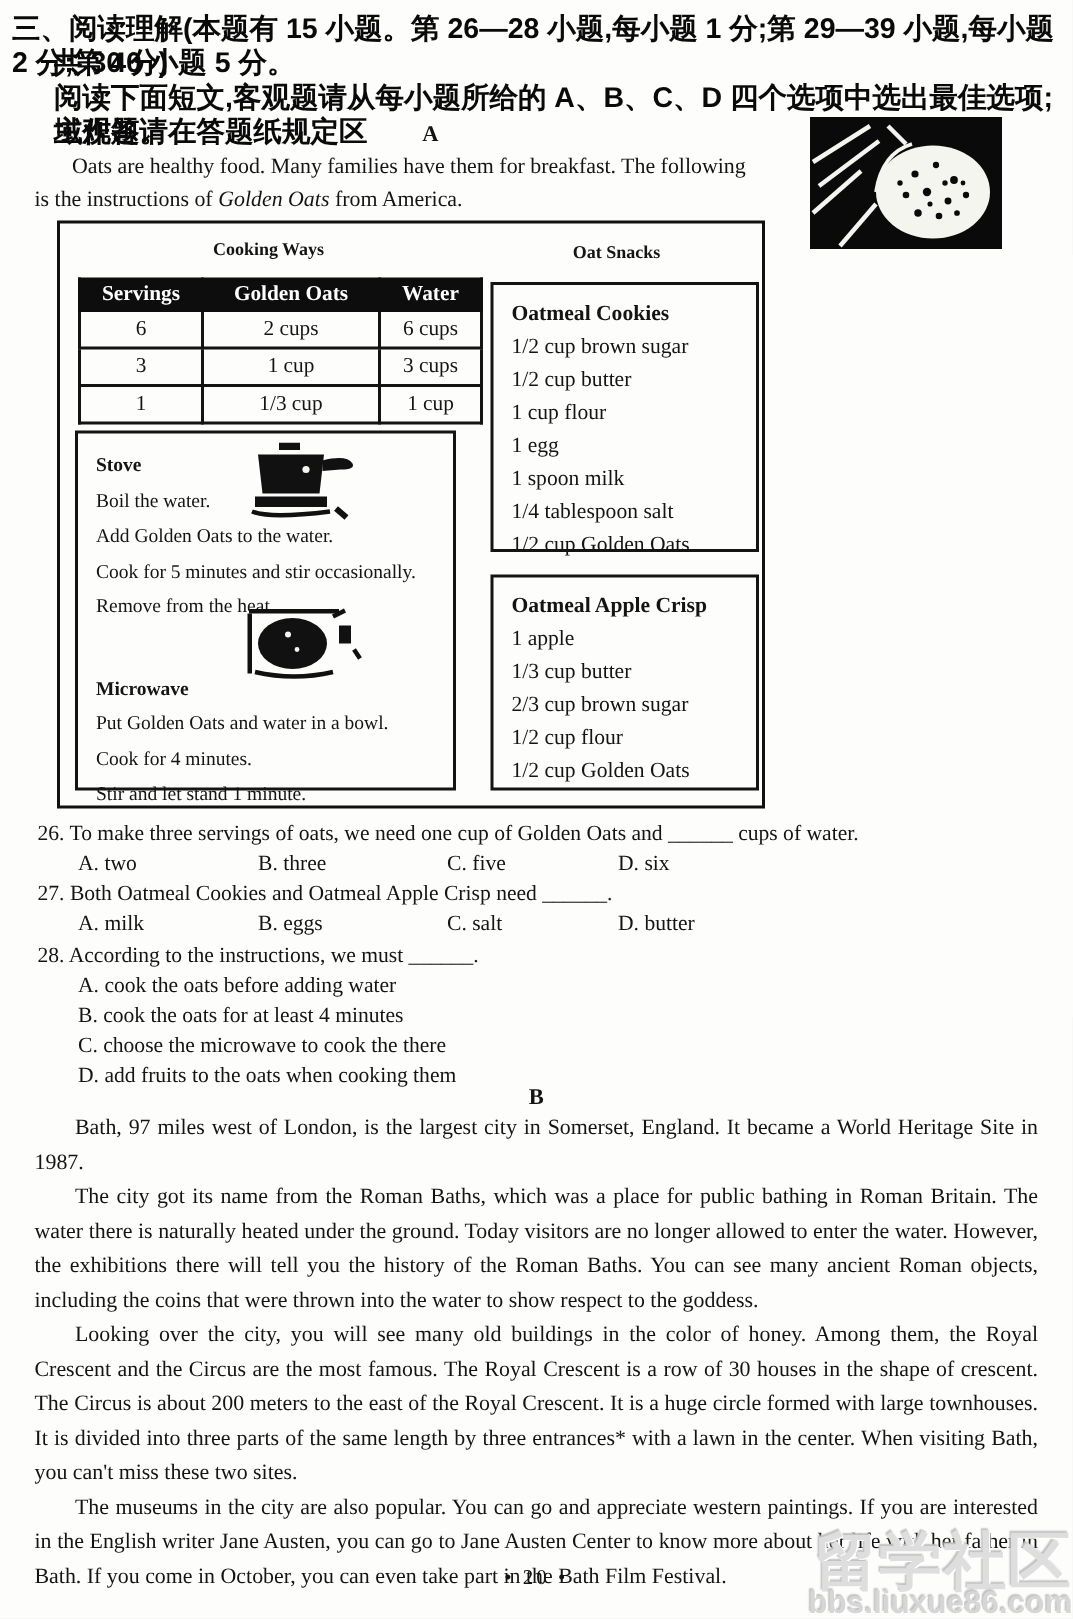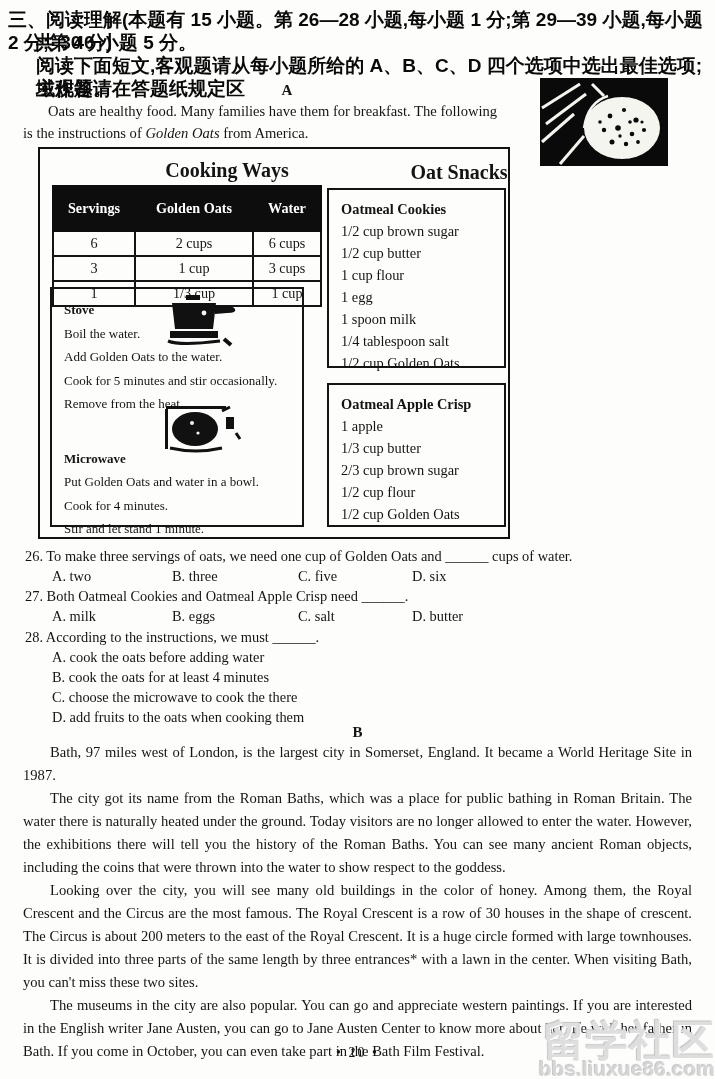--- a/index.html
+++ b/index.html
@@ -26,26 +26,26 @@
   .sec-b{left:0;top:724px;width:715px;}
   
   .intro{font-size:14.6px;line-height:22px;}
   .intro-1{left:48px;top:100px;}
   .intro-2{left:23px;top:122px;}
   .ital{font-style:italic;}
   
   .photo{left:540px;top:78px;width:128px;height:88px;}
   
   .outer-box{left:38px;top:147px;width:468px;height:388px;border:2px solid #111;}
-  .col-title{font-weight:bold;font-size:20px;text-align:center;font-family:"Liberation Serif",serif;padding-left:48px;}
+  .col-title{font-weight:bold;font-size:12px;text-align:center;font-family:"Liberation Serif",serif;}
   .ct-left{left:0;top:10px;width:278px;}
   .ct-right{left:278px;top:12px;width:186px;}
   
   .srv-table{left:12px;top:36px;border-collapse:collapse;font-size:14.2px;}
-  .srv-table th{background:#0d0d0d;color:#fff;font-weight:bold;padding:13px 4px;border:2px solid #0d0d0d;font-size:14.2px;}
+  .srv-table th{background:#0d0d0d;color:#fff;font-weight:bold;padding:1px 4px;border:2px solid #0d0d0d;font-size:14.2px;}
   .srv-table td{border:2px solid #141414;text-align:center;padding:2px 4px;height:19px;}
   .c-serv{width:72px;} .c-oats{width:108px;} .c-water{width:58px;}
   
   .cook-box{left:10px;top:138px;width:238px;height:218px;border:2px solid #141414;padding:9px 0 9px 12px;font-size:13px;line-height:23.5px;}
   .cook-title{font-weight:bold;}
   .mw-title{margin-top:31px;}
   .pot-icon{position:absolute;left:108px;top:6px;width:86px;height:56px;}
   .bowl-icon{position:absolute;left:112px;top:116px;width:82px;height:48px;}
   
   .snack-box{border:2px solid #141414;padding:8px 6px 6px 12px;font-size:14.4px;line-height:22px;width:157px;}

